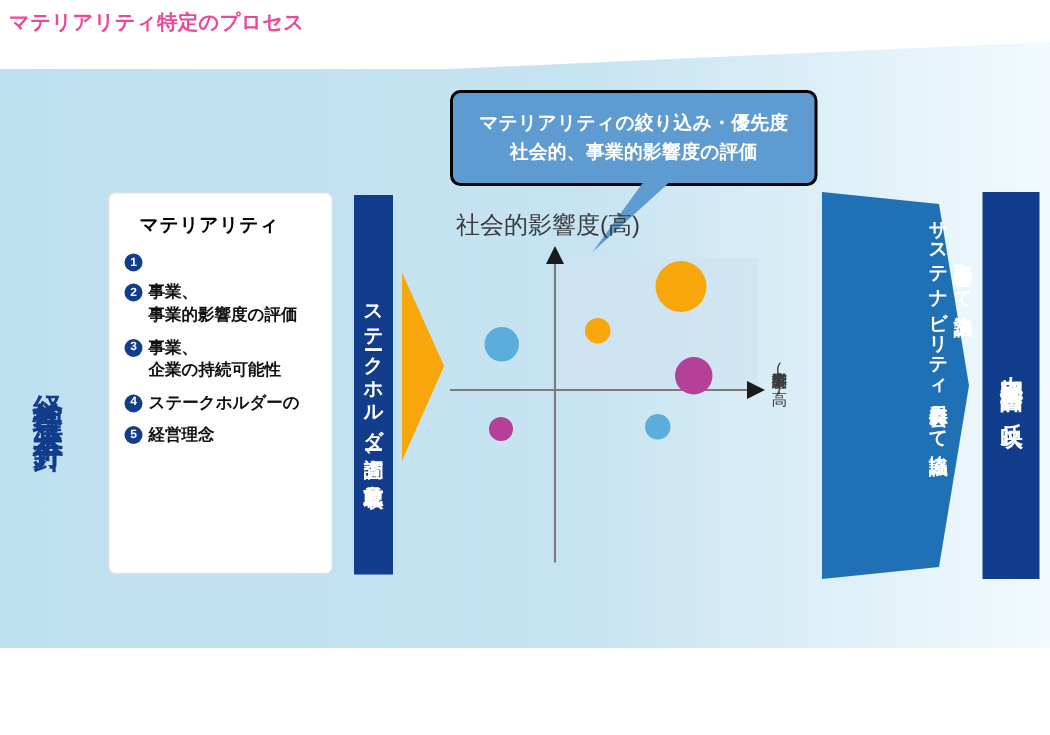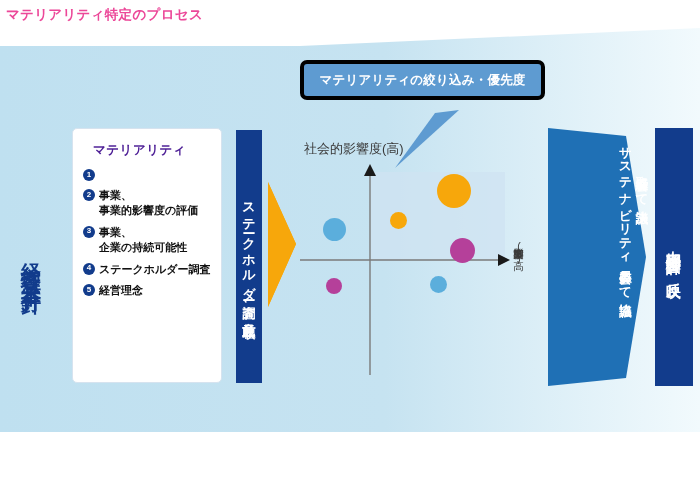--- a/index.html
+++ b/index.html
@@ -37,21 +37,21 @@
 
   
   .factor-card {
     position: absolute; left: 72px; top: 128px;
     width: 150px; height: 255px;
     background: #ffffff; border: 1px solid #d6e3ef;
     border-radius: 5px;
     padding: 12px 10px 8px 10px;
   }
   .factor-card .card-title {
-    font-size: 12.5px; font-weight: 700; color: #4c1d95;
+    font-size: 12.5px; font-weight: 700; color: #000000;
     line-height: 1.45; letter-spacing: .5px;
     margin-bottom: 9px; padding-left: 10px;
   }
   .factor-card .card-title span { display:block; }
   .factor-list { list-style: none; }
   .factor-list li {
     display: flex; align-items: flex-start;
     font-size: 11px; font-weight: 700; color: #111;
     line-height: 1.35; margin-bottom: 7px;
   }
@@ -77,37 +77,37 @@
     color: #ffffff; font-size: 13px; font-weight: 700;
     letter-spacing: 1.5px; line-height: 1;
   }
 
   
   .orange-arrow { position: absolute; left: 266px; top: 182px; }
 
   
   .bubble {
     position: absolute; left: 300px; top: 60px;
-    width: 245px; height: 40px;
-    background: #5E9BD1; border: 4px solid #000000;
+    width: 245px; height: 64px;
+    background: #5E9BD1; border: 2px solid #000000;
     border-radius: 7px;
     display: flex; flex-direction: column;
     align-items: center; justify-content: center;
   }
   .bubble .line {
     color: #fff; font-size: 12.5px; font-weight: 700;
     line-height: 1.5; letter-spacing: .2px; white-space: nowrap;
   }
   .bubble-tail { position: absolute; left: 395px; top: 110px; }
 
   
   .matrix { position: absolute; left: 300px; top: 140px; width: 250px; height: 245px; }
   .matrix .y-caption {
     position: absolute; left: 4px; top: 0px;
-    font-size: 13px; color: #3a3a3a; white-space: nowrap;
+    font-size: 16px; color: #3a3a3a; white-space: nowrap;
   }
   .matrix .x-caption {
     position: absolute; left: 212px; top: 100px;
     writing-mode: vertical-rl; text-orientation: upright;
     font-size: 10.5px; color: #3a3a3a; letter-spacing: 0px;
   }
   .matrix svg.axes { position: absolute; left: 0; top: 0; }
   .bubble-dot { position: absolute; border-radius: 50%; }
 
   
@@ -179,21 +179,21 @@
       <li>
         <span class="num">3</span>
         <span class="txt">
           <span>事業、</span>
           <span>企業の持続可能性</span>
         </span>
       </li>
       <li>
         <span class="num">4</span>
         <span class="txt">
-          <span>ステークホルダー調査</span>
+          <span>ステークホルダーの</span>
         </span>
       </li>
       <li>
         <span class="num">5</span>
         <span class="txt">
           <span>経営理念</span>
         </span>
       </li>
     </ul>
   </div>
@@ -204,20 +204,21 @@
 
   <div class="orange-arrow">
     <svg width="34" height="125" viewBox="0 0 34 125" xmlns="http://www.w3.org/2000/svg">
       <polygon points="2,0 30,62 2,125 8,62" fill="#F7A70B"></polygon>
       <polygon points="2,0 30,62 2,125" fill="#F7A70B"></polygon>
     </svg>
   </div>
 
   <div class="bubble">
     <span class="line">マテリアリティの絞り込み・優先度</span>
+    <span class="line">社会的、事業的影響度の評価</span>
   </div>
   <div class="bubble-tail">
     <svg width="70" height="62" viewBox="0 0 70 62" xmlns="http://www.w3.org/2000/svg">
       <polygon points="64,0 40,3 0,58" fill="#5E9BD1"></polygon>
     </svg>
   </div>
 
   <div class="matrix">
     <div class="y-caption">社会的影響度(高)</div>
     <div class="x-caption">事業的影響度(高)</div>

